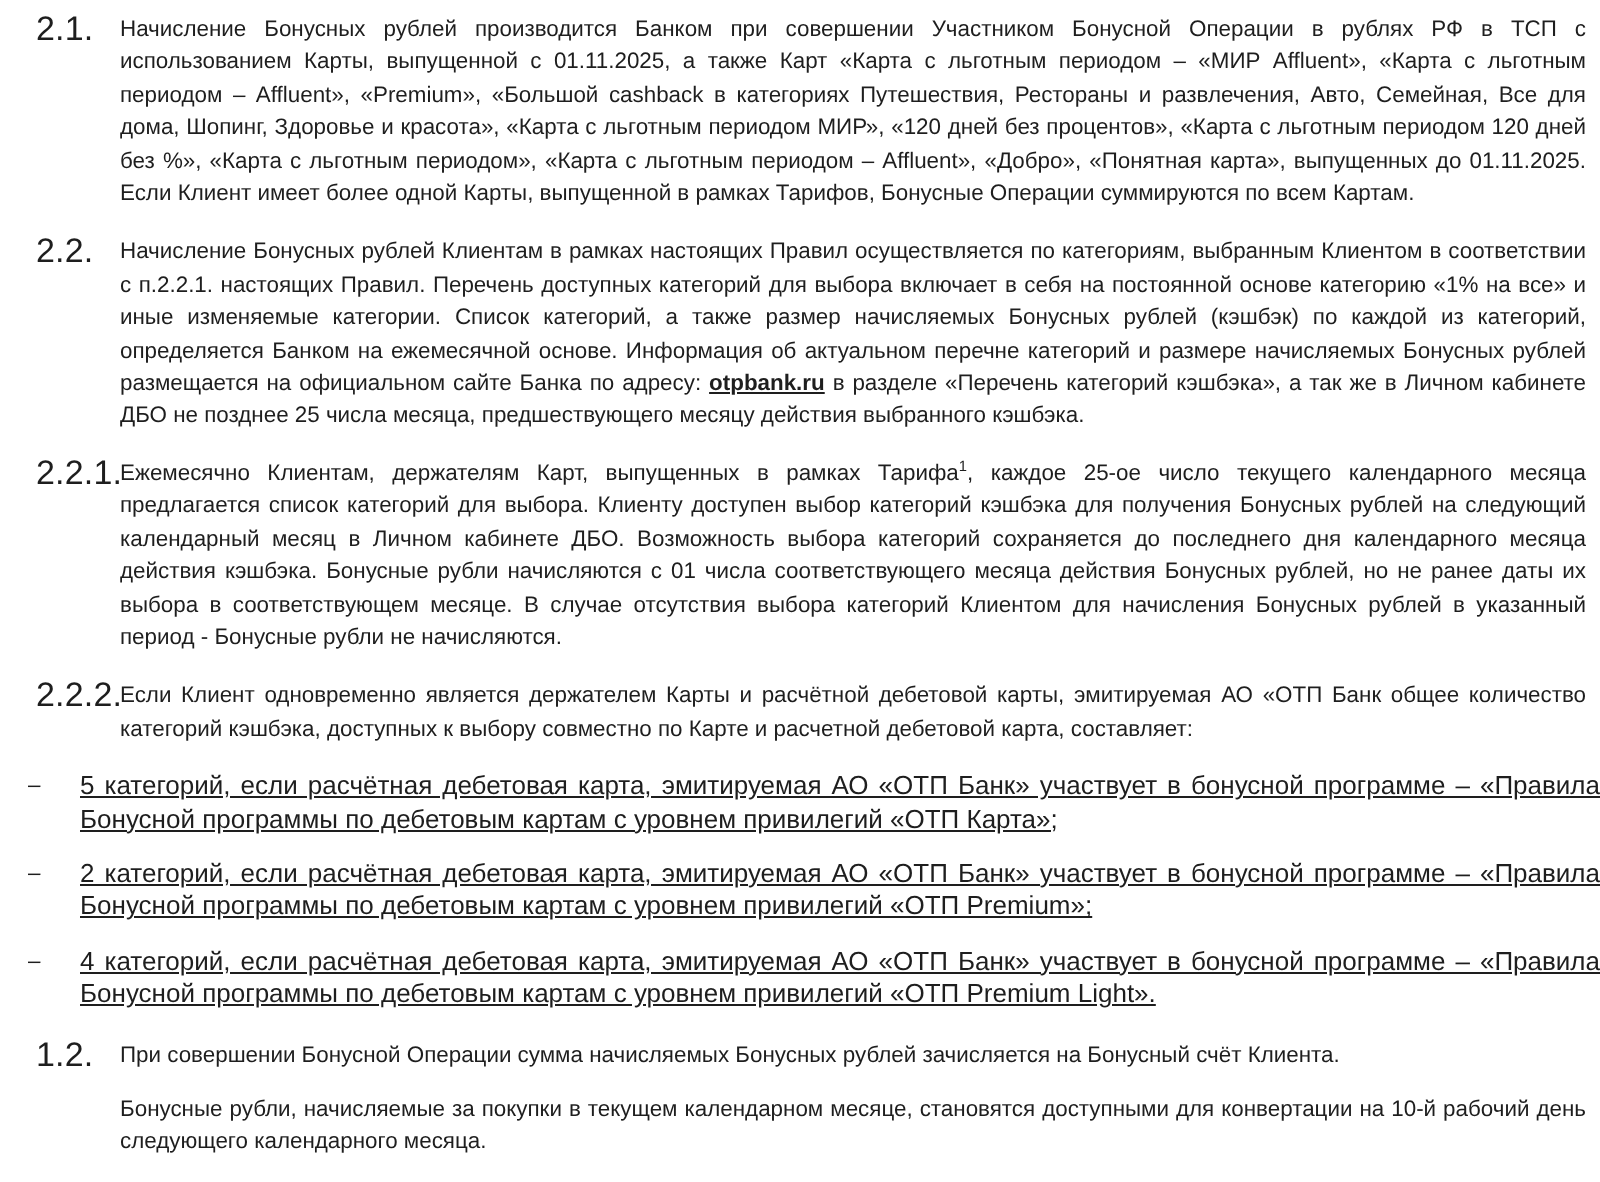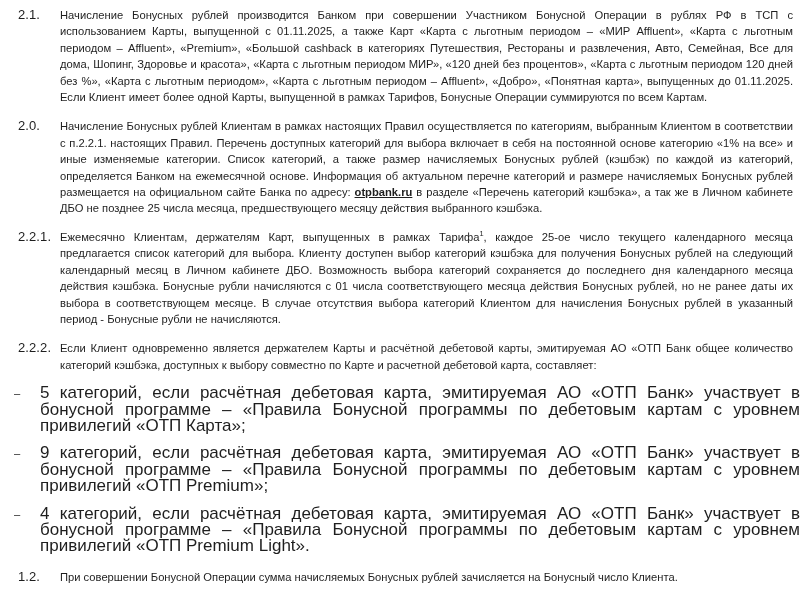--- a/index.html
+++ b/index.html
@@ -26,21 +26,21 @@
     display: flex;
     align-items: flex-start;
     width: 100%;
     box-sizing: border-box;
     padding-left: 18px;
     padding-right: 7px;
   }
   .clause-num {
     flex: 0 0 42px;
     width: 42px;
-    font-size: 13px;
+    font-size: 17px;
     line-height: 16.4px;
     color: #1e1e1e;
     white-space: nowrap;
     letter-spacing: 0.1px;
   }
   .clause-body {
     flex: 1 1 auto;
     min-width: 0;
   }
   .para {
@@ -80,25 +80,26 @@
     flex: 0 0 26px;
     width: 26px;
     font-size: 11.2px;
     line-height: 16.4px;
     color: #1e1e1e;
     text-align: left;
   }
   .dash-text {
     flex: 1 1 auto;
     min-width: 0;
-    font-size: 17px;
+    font-size: 13px;
     line-height: 16.4px;
     text-align: justify;
     text-justify: inter-word;
     color: #1e1e1e;
+    text-decoration: underline;
   }
   .list-gap { height: 12px; }
 
   
   a.doc-link,
   .doc-link {
     font-weight: bold;
     text-decoration: underline;
     color: #1e1e1e;
   }
@@ -117,21 +118,21 @@
   <div class="clause">
     <div class="clause-num">2.1.</div>
     <div class="clause-body">
       <p class="para"><span>Начисление Бонусных рублей производится Банком при совершении Участником Бонусной Операции в рублях РФ в ТСП с использованием Карты, выпущенной с 01.11.2025, а также Карт «Карта с льготным периодом – «МИР Affluent», «Карта с льготным периодом – Affluent», «Premium», «Большой cashback в категориях Путешествия, Рестораны и развлечения, Авто, Семейная, Все для дома, Шопинг, Здоровье и красота», «Карта с льготным периодом МИР», «120 дней без процентов», «Карта с льготным периодом 120 дней без %», «Карта с льготным периодом», «Карта с льготным периодом – Affluent», «Добро», «Понятная карта», выпущенных до 01.11.2025. Если Клиент имеет более одной Карты, выпущенной в рамках Тарифов, Бонусные Операции суммируются по всем Картам.</span></p>
     </div>
   </div>
 
   <div class="gap-2"></div>
 
   <div class="clause">
-    <div class="clause-num">2.0.</div>
+    <div class="clause-num">2.2.</div>
     <div class="clause-body">
       <p class="para"><span>Начисление Бонусных рублей Клиентам в рамках настоящих Правил осуществляется по категориям, выбранным Клиентом в соответствии с п.2.2.1. настоящих Правил. Перечень доступных категорий для выбора включает в себя на постоянной основе категорию «1% на все» и иные изменяемые категории. Список категорий, а также размер начисляемых Бонусных рублей (кэшбэк) по каждой из категорий, определяется Банком на ежемесячной основе. Информация об актуальном перечне категорий и размере начисляемых Бонусных рублей размещается на официальном сайте Банка по адресу: </span><span class="doc-link">otpbank.ru</span><span> в разделе «Перечень категорий кэшбэка», а так же в Личном кабинете ДБО не позднее 25 числа месяца, предшествующего месяцу действия выбранного кэшбэка.</span></p>
     </div>
   </div>
 
   <div class="gap-3"></div>
 
   <div class="clause">
     <div class="clause-num">2.2.1.</div>
     <div class="clause-body">
@@ -150,31 +151,31 @@
 
   <div class="list-gap"></div>
 
   <ul class="dash-list">
     <li class="dash-item">
       <span class="dash-marker">–</span>
       <span class="dash-text">5 категорий, если расчётная дебетовая карта, эмитируемая АО «ОТП Банк» участвует в бонусной программе – «Правила Бонусной программы по дебетовым картам с уровнем привилегий «ОТП Карта»;</span>
     </li>
     <li class="dash-item">
       <span class="dash-marker">–</span>
-      <span class="dash-text">9 категорий, если расчётная дебетовая карта, эмитируемая АО «ОТП Банк» участвует в бонусной программе – «Правила Бонусной программы по дебетовым картам с уровнем привилегий «ОТП Premium»;</span>
+      <span class="dash-text">2 категорий, если расчётная дебетовая карта, эмитируемая АО «ОТП Банк» участвует в бонусной программе – «Правила Бонусной программы по дебетовым картам с уровнем привилегий «ОТП Premium»;</span>
     </li>
     <li class="dash-item">
       <span class="dash-marker">–</span>
       <span class="dash-text">4 категорий, если расчётная дебетовая карта, эмитируемая АО «ОТП Банк» участвует в бонусной программе – «Правила Бонусной программы по дебетовым картам с уровнем привилегий «ОТП Premium Light».</span>
     </li>
   </ul>
 
   <div class="gap-6"></div>
 
   <div class="clause">
     <div class="clause-num">1.2.</div>
     <div class="clause-body">
-      <p class="para"><span>При совершении Бонусной Операции сумма начисляемых Бонусных рублей зачисляется на Бонусный число Клиента.</span></p>
+      <p class="para"><span>При совершении Бонусной Операции сумма начисляемых Бонусных рублей зачисляется на Бонусный счёт Клиента.</span></p>
       <p class="para"><span>Бонусные рубли, начисляемые за покупки в текущем календарном месяце, становятся доступными для конвертации на 10-й рабочий день следующего календарного месяца.</span></p>
     </div>
   </div>
 
 </div>
 
 </body></html>

